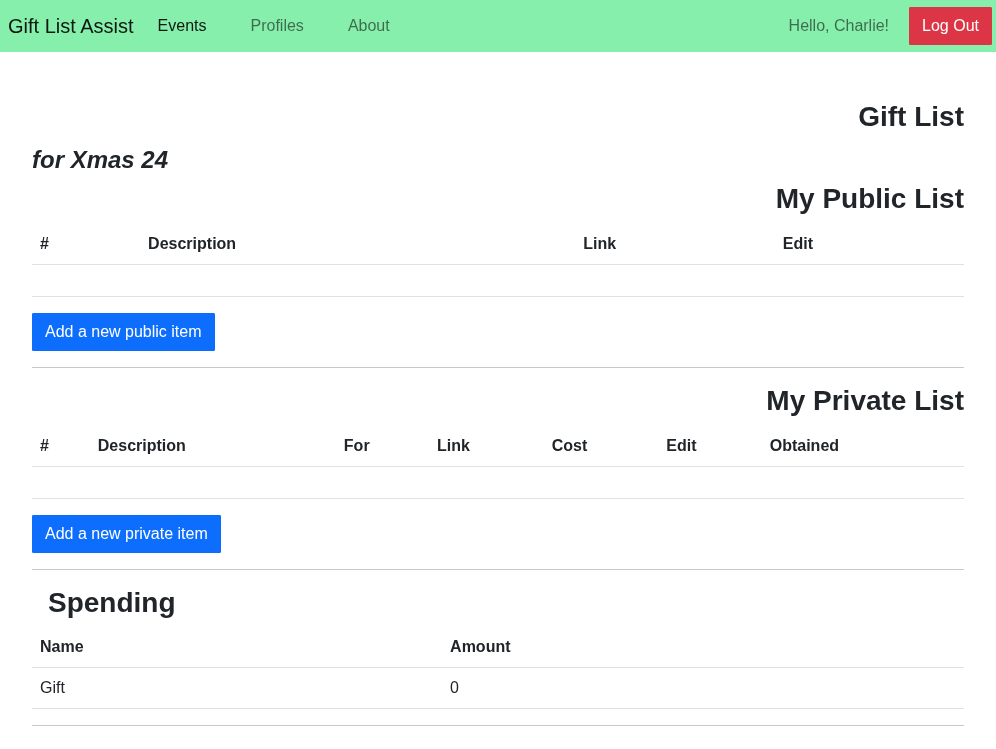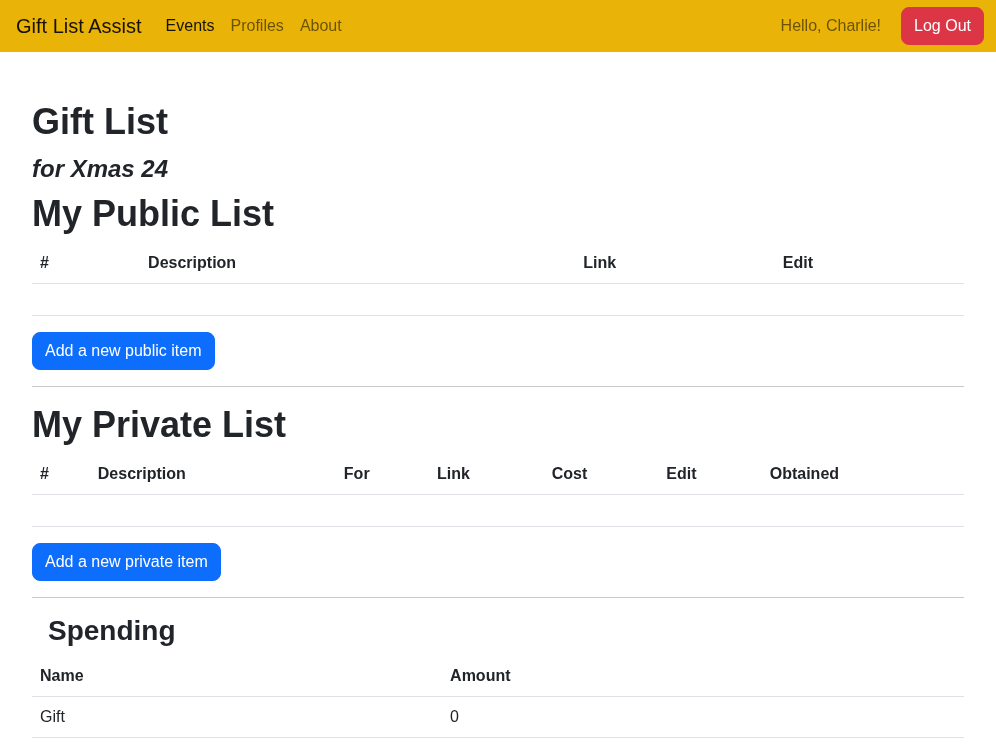--- a/index.html
+++ b/index.html
@@ -7,49 +7,49 @@
   body {
     width: 996px; height: 749px;
     font-family: "Liberation Sans", "DejaVu Sans", sans-serif;
     font-size: 16px; line-height: 1.5;
     color: #212529; background: #fff;
   }
 
   
   .navbar {
     display: flex; align-items: center;
-    height: 52px; padding: 0 12px;
-    background: #eab308;
+    height: 52px; padding: 0 4px;
+    background: #86efac;
   }
   .navbar-brand {
     font-size: 20px; color: rgba(0,0,0,.9);
     text-decoration: none; padding: 0 4px; margin-right: 12px;
     white-space: nowrap; cursor: pointer;
   }
-  .nav-links { display: flex; list-style: none; margin: 0; padding: 0; }
+  .nav-links { display: flex; list-style: none; margin: 0; padding: 0; gap: 28px; }
   .nav-links li { margin: 0; }
   .nav-link {
     display: block; padding: 8px; color: rgba(0,0,0,.55);
     text-decoration: none; cursor: pointer;
   }
   .nav-link.active { color: rgba(0,0,0,.9); }
   .navbar-spacer { flex: 1 1 auto; }
   .greeting { color: rgba(0,0,0,.55); margin-right: 20px; white-space: nowrap; }
 
   .btn {
-    display: inline-block; border: 1px solid transparent; border-radius: 8px;
+    display: inline-block; border: 1px solid transparent; border-radius: 1px;
     padding: 6px 12px; font-size: 16px; line-height: 24px;
     font-family: inherit; cursor: pointer; white-space: nowrap;
   }
   .btn-danger  { background: #dc3545; border-color: #dc3545; color: #fff; }
   .btn-primary { background: #0d6efd; border-color: #0d6efd; color: #fff; text-align: center; }
 
   
   main { padding: 48px 32px 16px 32px; }
-  h2 { font-size: 36px; font-weight: 600; line-height: 1.2; margin: 0 0 8px 0; }
+  h2 { font-size: 28px; font-weight: 600; line-height: 1.2; margin: 0 0 8px 0; text-align: right; }
   h3 { font-size: 28px; font-weight: 600; line-height: 1.2; margin: 0 0 8px 16px; }
   .subtitle {
     font-size: 24px; font-weight: 600; font-style: italic;
     line-height: 1.2; margin: 12px 0 8px 0;
   }
 
   table {
     width: 100%; border-collapse: collapse;
     table-layout: fixed; margin: 0 0 16px 0;
     caption-side: bottom;

